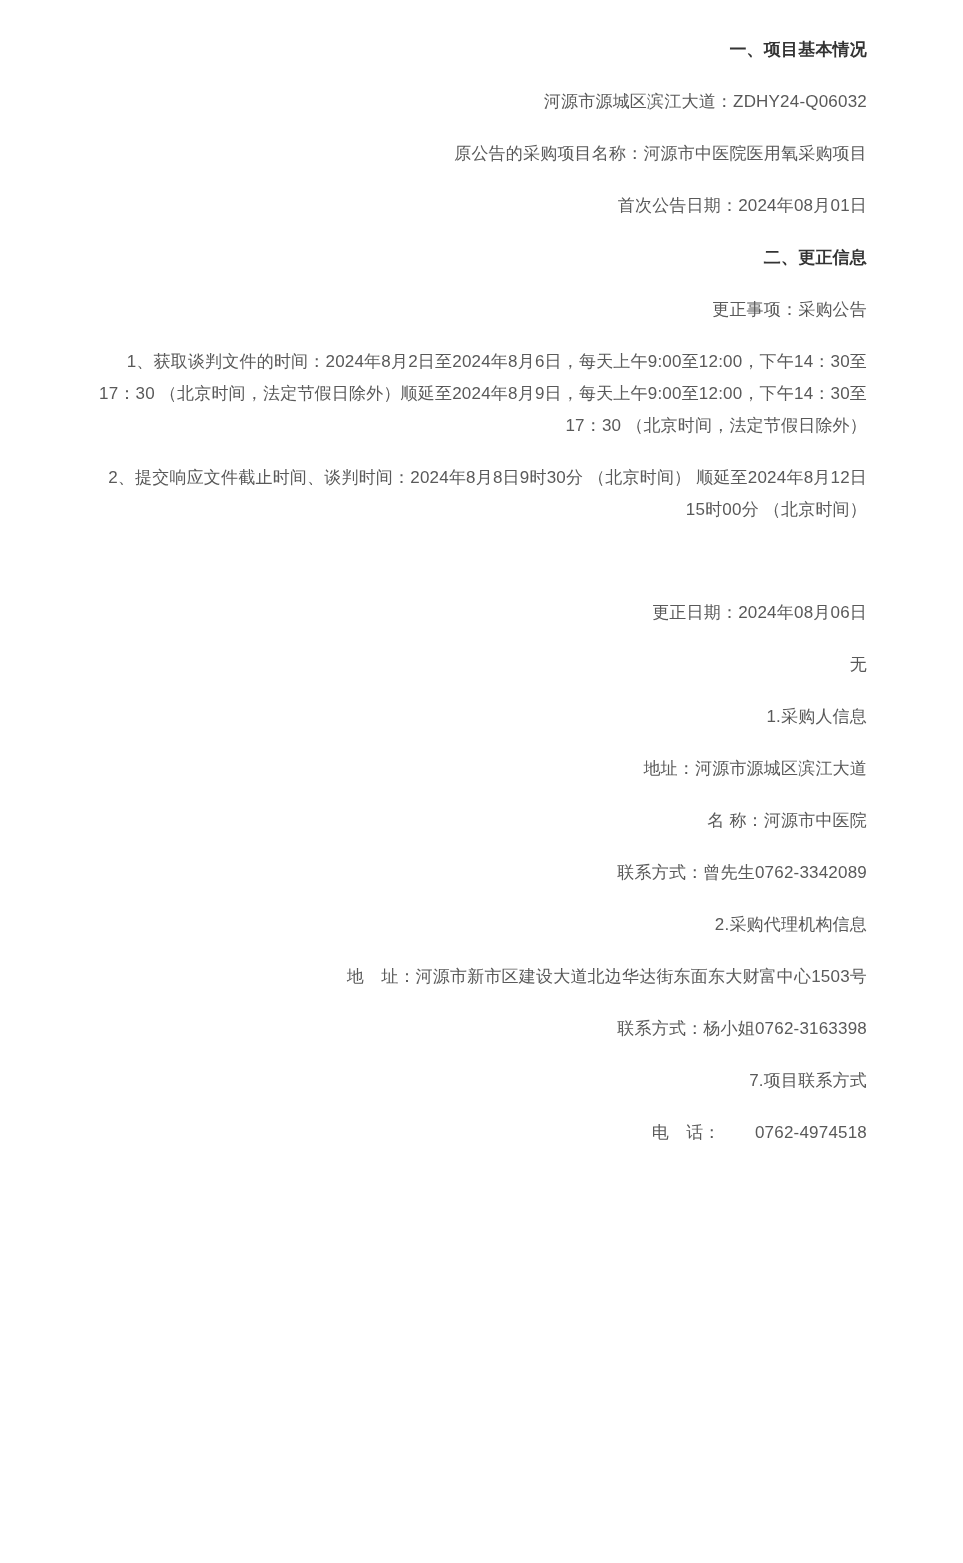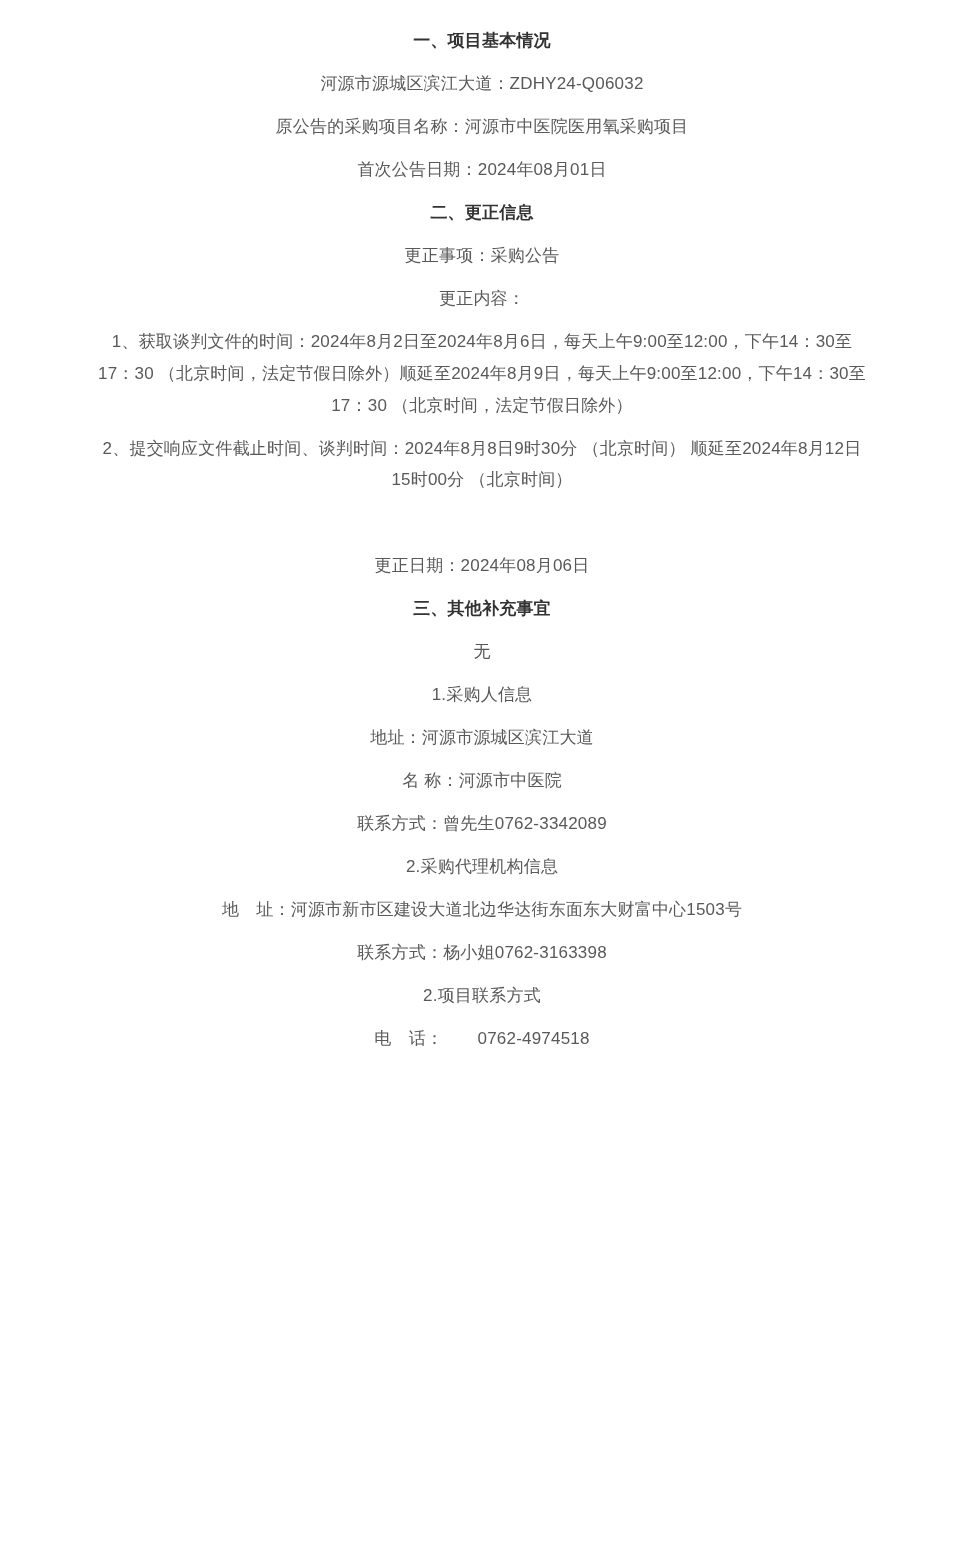--- a/index.html
+++ b/index.html
@@ -12,55 +12,53 @@
     height: 1563px;
     font-family: "Liberation Sans", sans-serif;
     overflow: hidden;
   }
   .doc {
     box-sizing: border-box;
     width: 963px;
     padding: 14px 96px 40px 97px;
   }
   .doc-para {
-    margin: 11px 0;
+    margin: 20px 0;
     font-size: 17px;
     line-height: 1.88;
     min-height: 1.88em;
     color: #595959;
     letter-spacing: 0.2px;
     word-break: break-word;
-    text-align: center;
+    text-align: right;
   }
   .doc-heading {
     font-weight: 700;
     color: #333333;
   }
 </style>
 </head>
 <body>
 
 <div class="doc">
   <div>
       <p class="doc-para doc-heading">一、项目基本情况</p>
       <p class="doc-para">河源市源城区滨江大道：ZDHY24-Q06032</p>
       <p class="doc-para">原公告的采购项目名称：河源市中医院医用氧采购项目</p>
       <p class="doc-para">首次公告日期：2024年08月01日</p>
       <p class="doc-para doc-heading">二、更正信息</p>
       <p class="doc-para">更正事项：采购公告</p>
-      <p class="doc-para">更正内容：</p>
       <p class="doc-para">1、获取谈判文件的时间：2024年8月2日至2024年8月6日，每天上午9:00至12:00，下午14：30至17：30 （北京时间，法定节假日除外）顺延至2024年8月9日，每天上午9:00至12:00，下午14：30至17：30 （北京时间，法定节假日除外）</p>
       <p class="doc-para">2、提交响应文件截止时间、谈判时间：2024年8月8日9时30分 （北京时间） 顺延至2024年8月12日15时00分 （北京时间）</p>
       <p class="doc-para"></p>
       <p class="doc-para">更正日期：2024年08月06日</p>
-      <p class="doc-para doc-heading">三、其他补充事宜</p>
       <p class="doc-para">无</p>
       <p class="doc-para">1.采购人信息</p>
       <p class="doc-para">地址：河源市源城区滨江大道</p>
       <p class="doc-para">名 称：河源市中医院</p>
       <p class="doc-para">联系方式：曾先生0762-3342089</p>
       <p class="doc-para">2.采购代理机构信息</p>
       <p class="doc-para">地　址：河源市新市区建设大道北边华达街东面东大财富中心1503号</p>
       <p class="doc-para">联系方式：杨小姐0762-3163398</p>
-      <p class="doc-para">2.项目联系方式</p>
+      <p class="doc-para">7.项目联系方式</p>
       <p class="doc-para">电　话：　　0762-4974518</p>
     </div>
 </div>
 
 </body></html>

